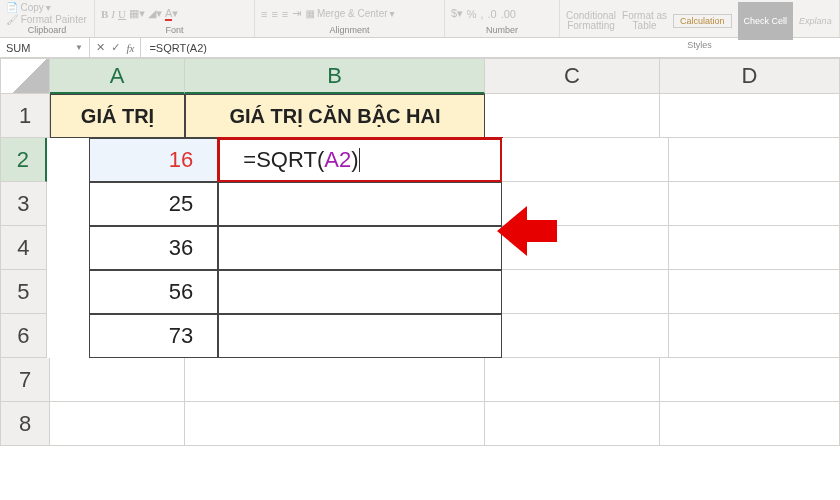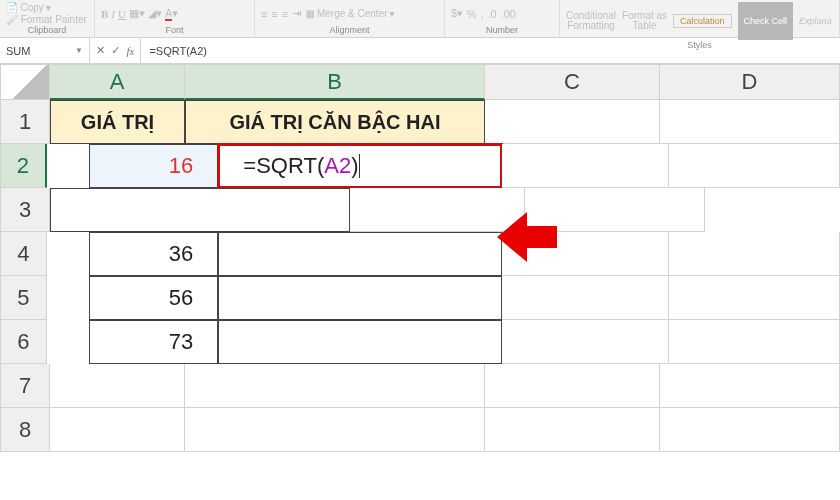--- a/index.html
+++ b/index.html
@@ -4,21 +4,21 @@
 <style>
 * { margin: 0; padding: 0; box-sizing: border-box; font-family: "Segoe UI", Arial, sans-serif; }
 body { background: #fff; width: 840px; height: 500px; overflow: hidden; user-select: none; }
 
 .ribbon { background: #f3f2f1; border-bottom: 1px solid #d4d2ce; height: 38px; display: flex; align-items: flex-end; font-size: 10px; color: #888; }
 .ribbon-group { border-right: 1px solid #e0ded9; height: 100%; display: flex; flex-direction: column; justify-content: space-between; padding: 2px 6px 1px; }
 .ribbon-group-content { display: flex; align-items: center; gap: 4px; flex: 1; color: #bfbfbf; font-size: 11px; }
 .ribbon-group-label { text-align: center; font-size: 9px; color: #8b8b8b; padding-bottom: 1px; }
 .rib-btn { color: #bfbfbf; font-size: 10px; white-space: nowrap; display: flex; align-items: center; gap: 2px; }
 
-.namebox-row { background: #fff; border-bottom: 1px solid #d4d2ce; height: 26px; display: flex; align-items: stretch; font-size: 11px; }
+.namebox-row { background: #fff; border-bottom: 1px solid #d4d2ce; height: 20px; display: flex; align-items: stretch; font-size: 11px; }
 .name-box { width: 90px; border-right: 1px solid #d4d2ce; display: flex; align-items: center; padding: 0 6px; color: #444; justify-content: space-between; }
 .name-box .chev { color: #888; font-size: 8px; }
 .fx-btns { display: flex; align-items: center; gap: 6px; padding: 0 6px; color: #777; border-right: 1px solid #d4d2ce; }
 .formula-input { flex: 1; display: flex; align-items: center; padding: 0 8px; color: #444; }
 
 .sheet { position: relative; background: #fff; }
 .col-headers { display: flex; height: 36px; }
 .corner { width: 50px; border: 1px solid #d4d2ce; background: linear-gradient(135deg, transparent 55%, #c0c0c0 55%); }
 .col-h { border-top: 1px solid #d4d2ce; border-right: 1px solid #d4d2ce; border-bottom: 1px solid #d4d2ce; display: flex; align-items: center; justify-content: center; font-size: 22px; color: #444; background: #f0efee; }
 .col-h.active { background: #d8e6d8; border-bottom: 2px solid #217346; color: #217346; }
@@ -140,20 +140,21 @@
     <div class="cell colB data-b editing">
       <span class="formula-text"><span class="eq">=SQRT(</span><span class="ref">A2</span><span class="paren">)</span></span>
         <span class="text-cursor"></span>
     </div>
     <div class="cell colC"></div>
     <div class="cell colD"></div>
   </div>
 
   <div class="row">
     <div class="row-h">3</div>
+    <div class="cell colA data-a">25</div>
     <div class="cell colB data-b"></div>
     <div class="cell colC"></div>
     <div class="cell colD"></div>
   </div>
 
   <div class="row">
     <div class="row-h">4</div>
     <div class="cell colA data-a">36</div>
     <div class="cell colB data-b"></div>
     <div class="cell colC"></div>

